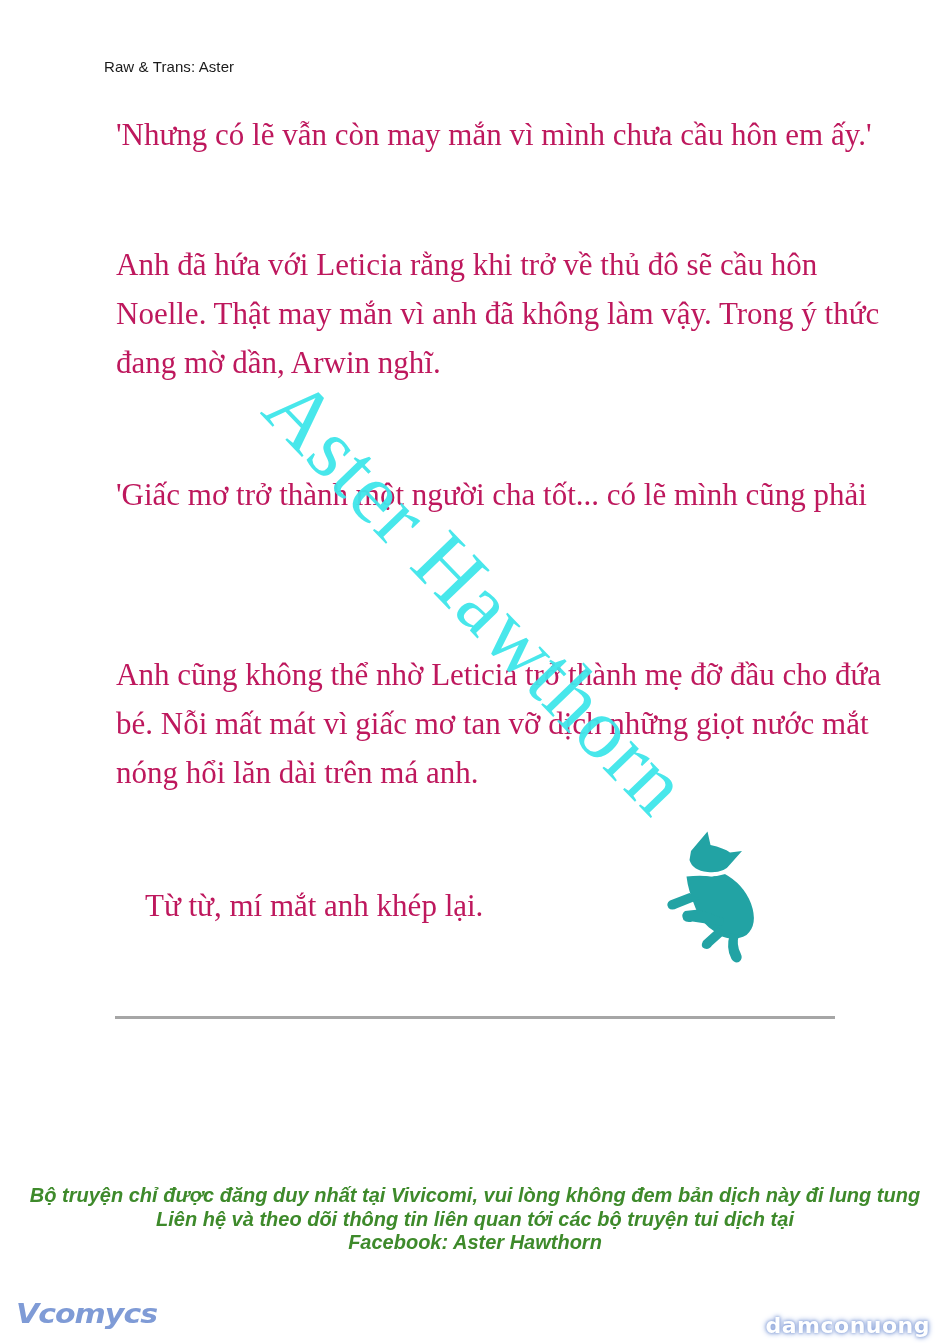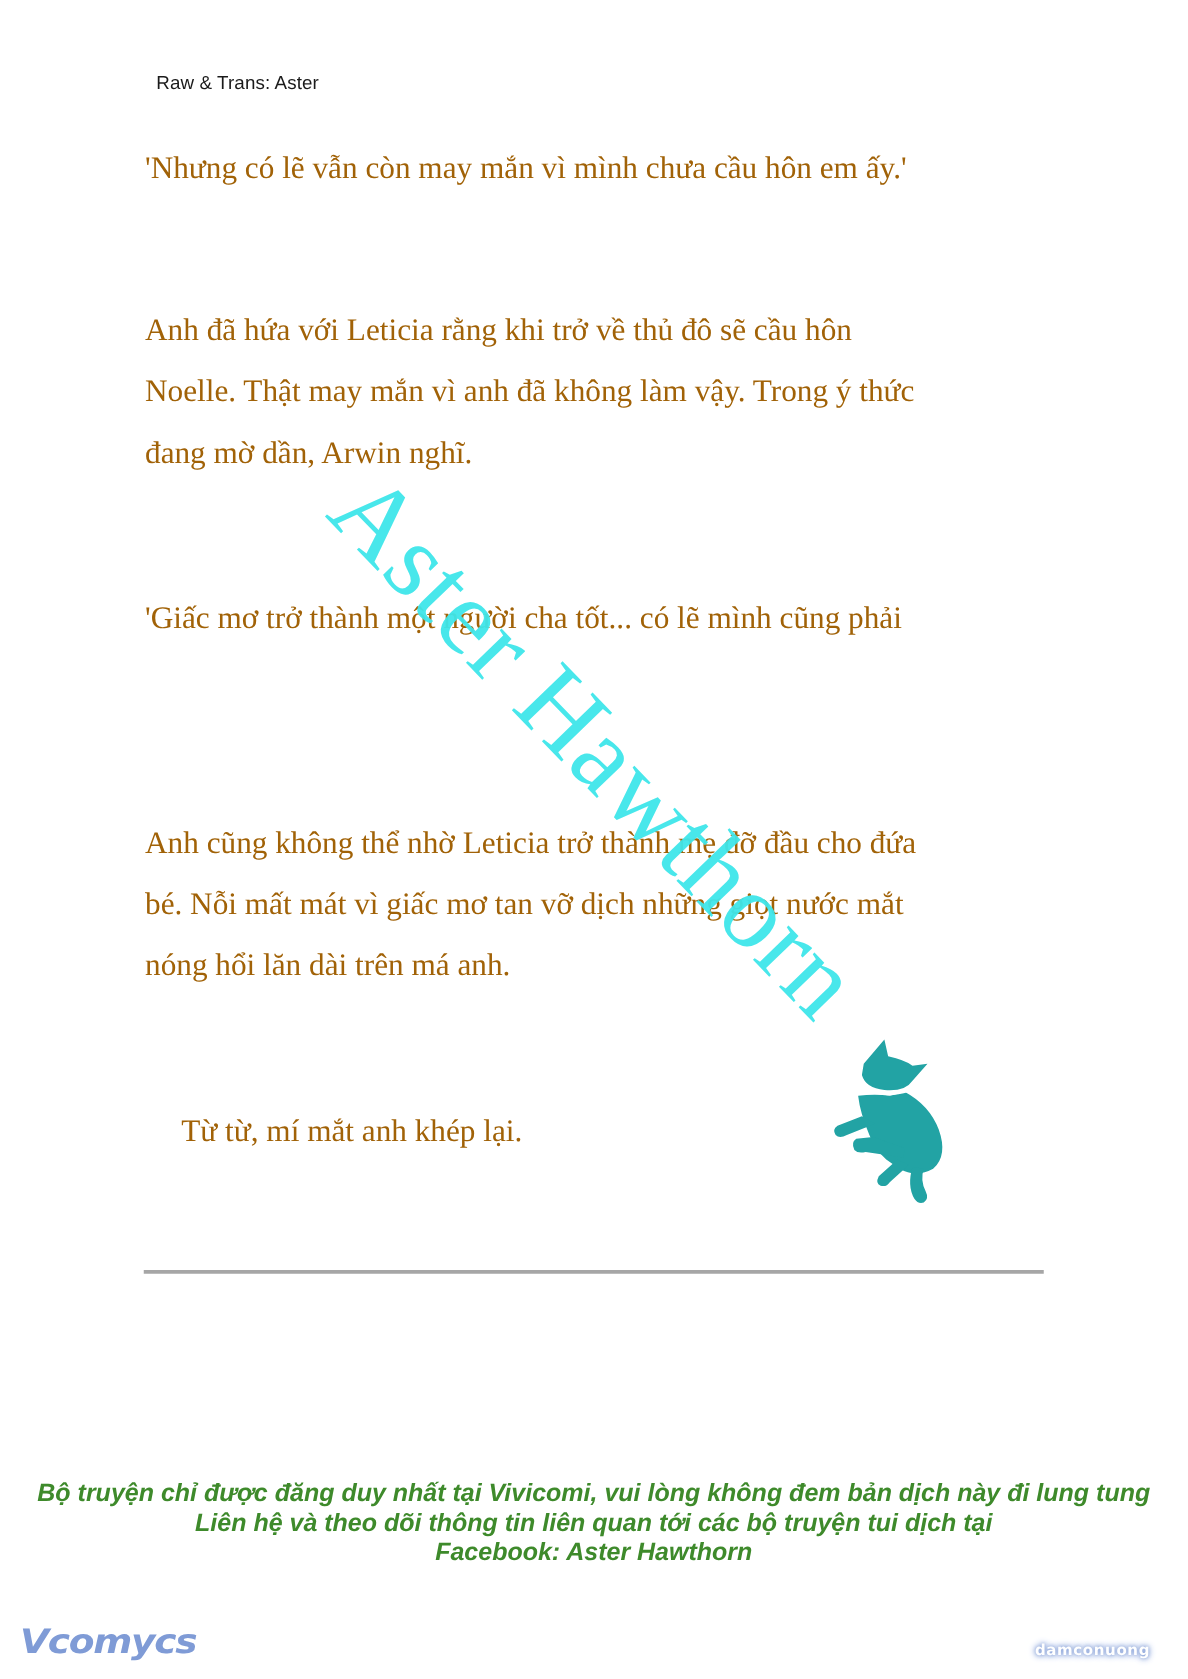--- a/index.html
+++ b/index.html
@@ -15,35 +15,35 @@
     }
     .page {
       position: absolute;
       left: 0; top: 0;
       width: 950px;
       height: 1343px;
       background: #ffffff;
     }
     .credit {
       position: absolute;
-      left: 125px;
+      left: 104px;
       top: 58px;
       font-family: "Liberation Sans", sans-serif;
       font-size: 15px;
       color: #1a1a1a;
       letter-spacing: 0.1px;
     }
     .para {
       position: absolute;
       left: 116px;
       width: 730px;
       font-family: "Liberation Serif", serif;
-      font-size: 25px;
+      font-size: 31px;
       line-height: 49px;
-      color: #a16207;
+      color: #be185d;
       margin: 0;
     }
     .para .line {
       display: block;
       white-space: nowrap;
     }
     .p1 { top: 110px; }
     .p2 { top: 240px; }
     .p3 { top: 470px; }
     .p4 { top: 650px; }
@@ -99,25 +99,25 @@
       font-family: "DejaVu Sans", sans-serif;
       font-style: italic;
       font-weight: bold;
       font-size: 30px;
       letter-spacing: -1px;
       color: #7f9bd6;
       transform: scaleY(0.9);
     }
     .logo-damconuong {
       position: absolute;
-      right: 30px;
+      right: 20px;
       top: 1313px;
       font-family: "DejaVu Sans", sans-serif;
       font-weight: bold;
-      font-size: 12px;
+      font-size: 22px;
       color: #ffffff;
       text-shadow: 0 0 3px #8aa3d9, 0 0 5px #8aa3d9, 0 0 7px #b5c6ea;
       letter-spacing: 0.5px;
     }
   </style>
 </head>
 <body>
 
 <div class="page">
 

